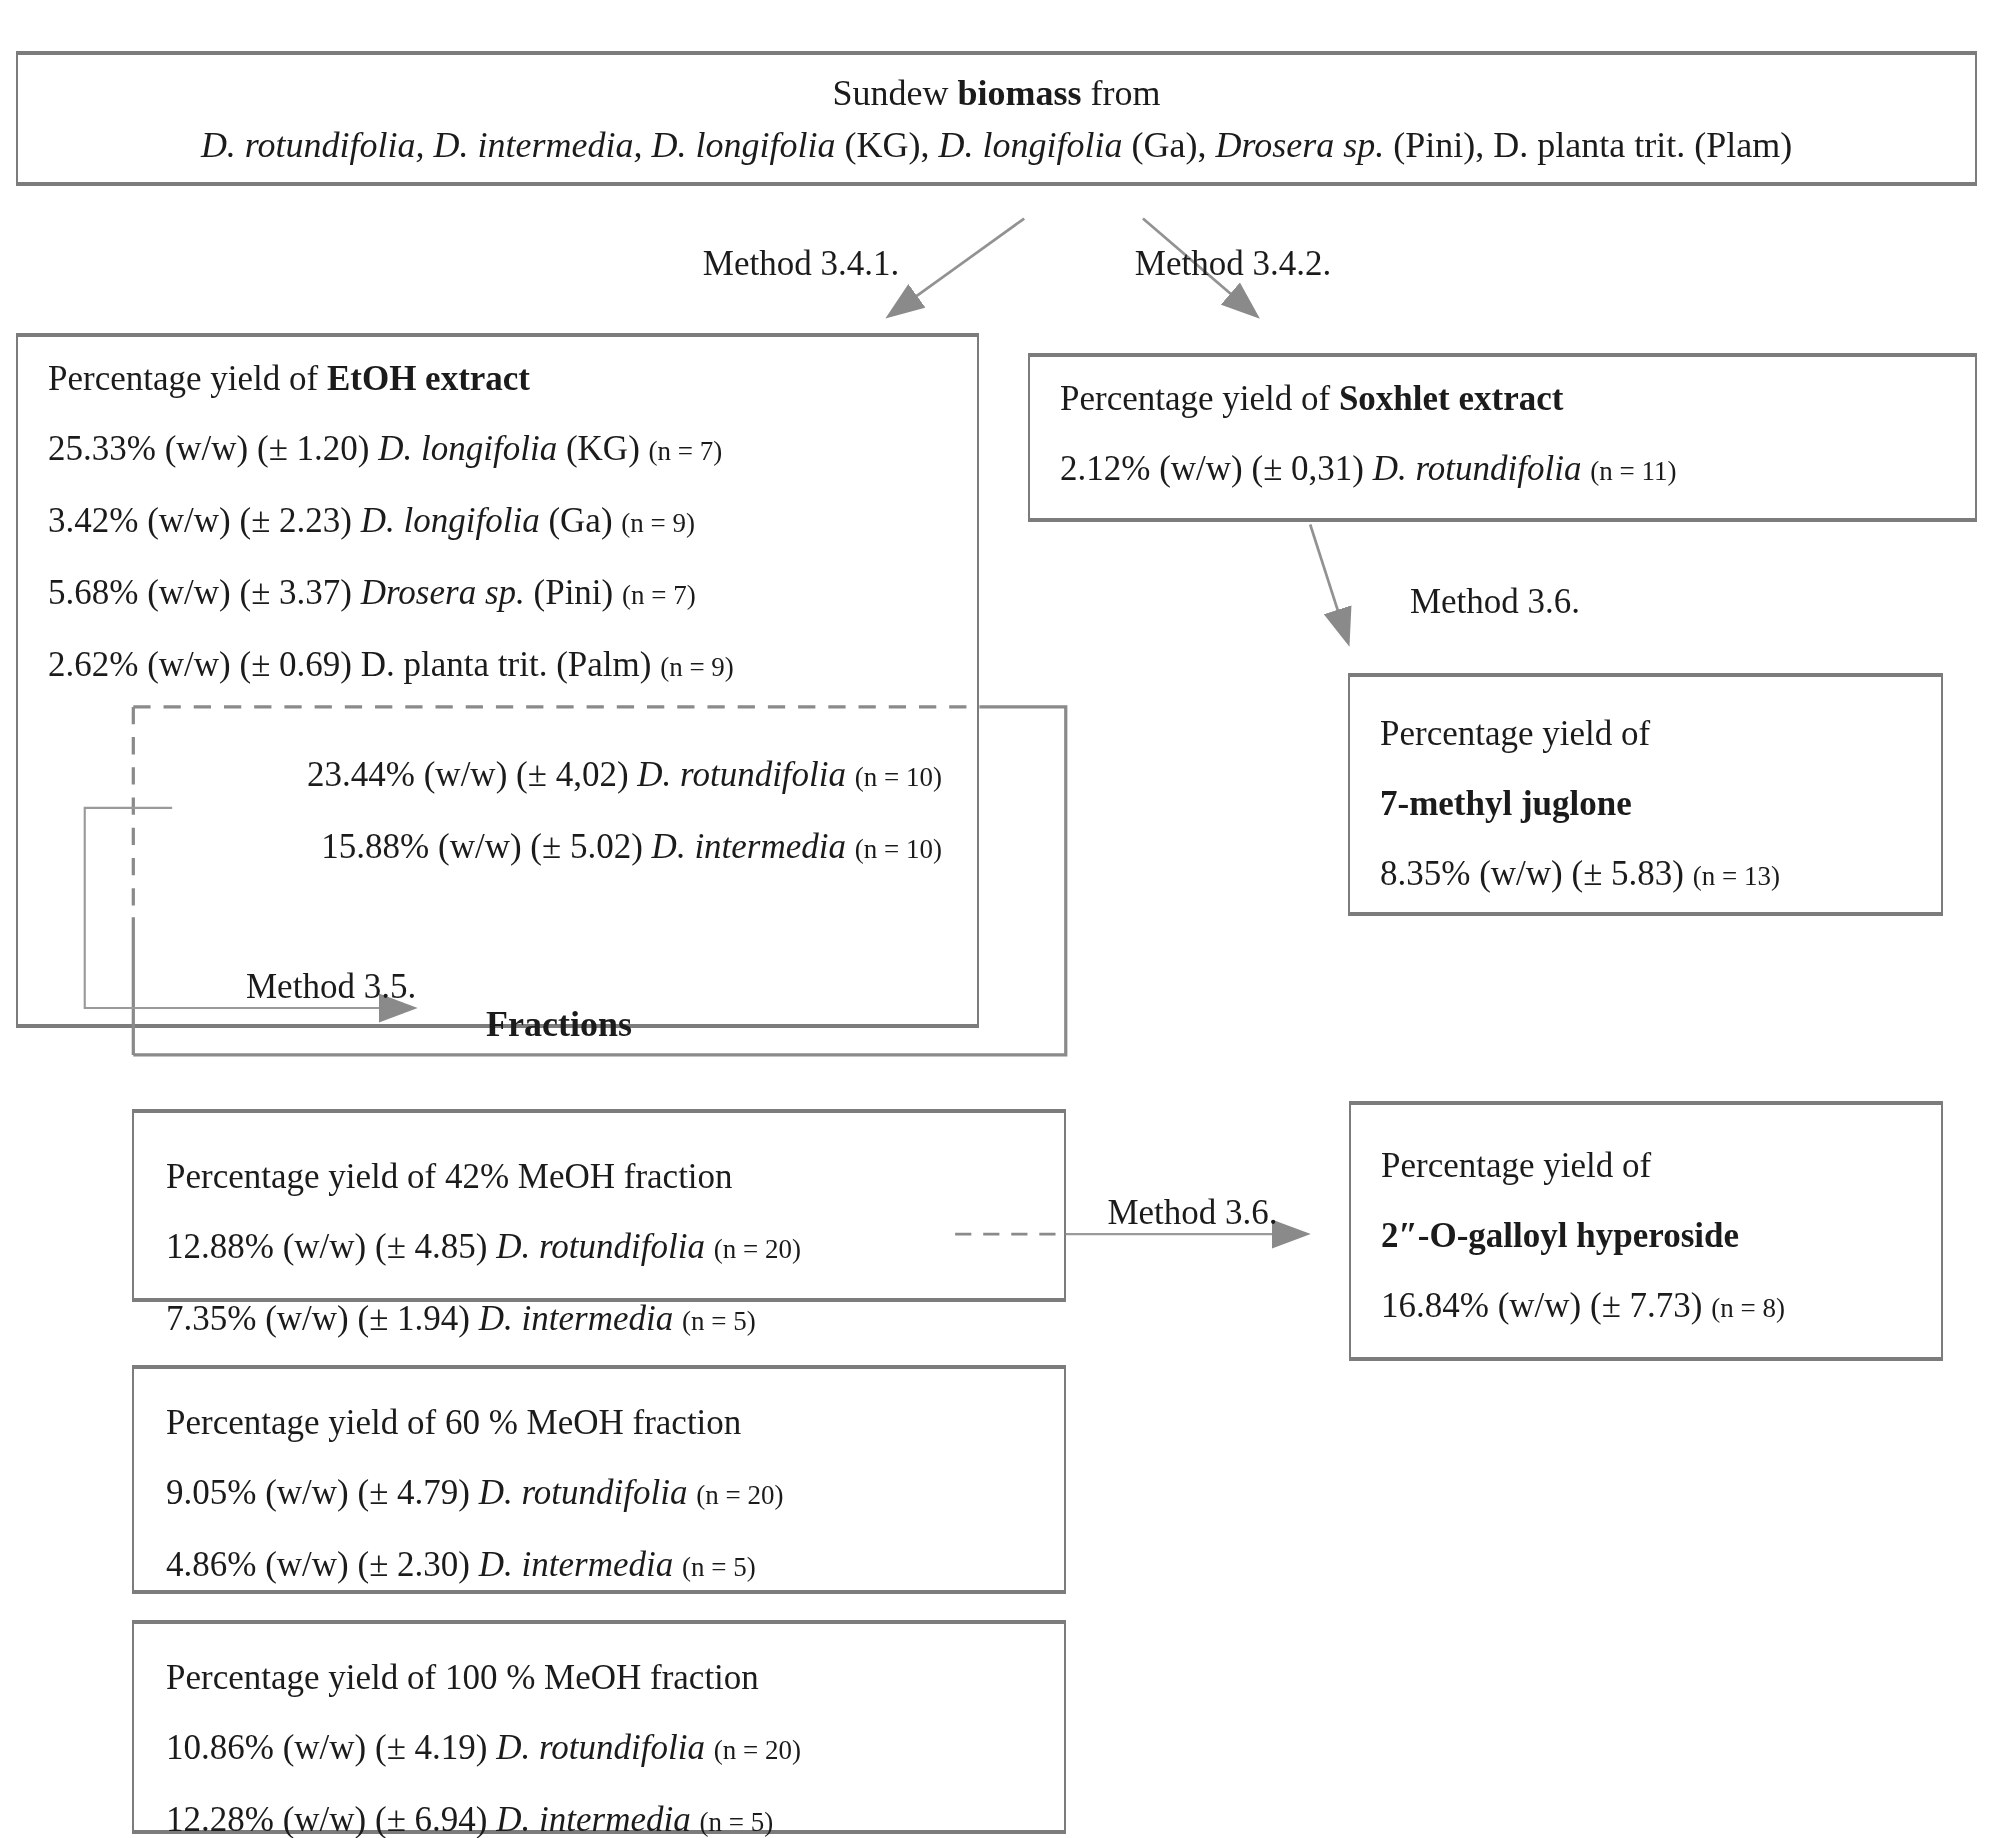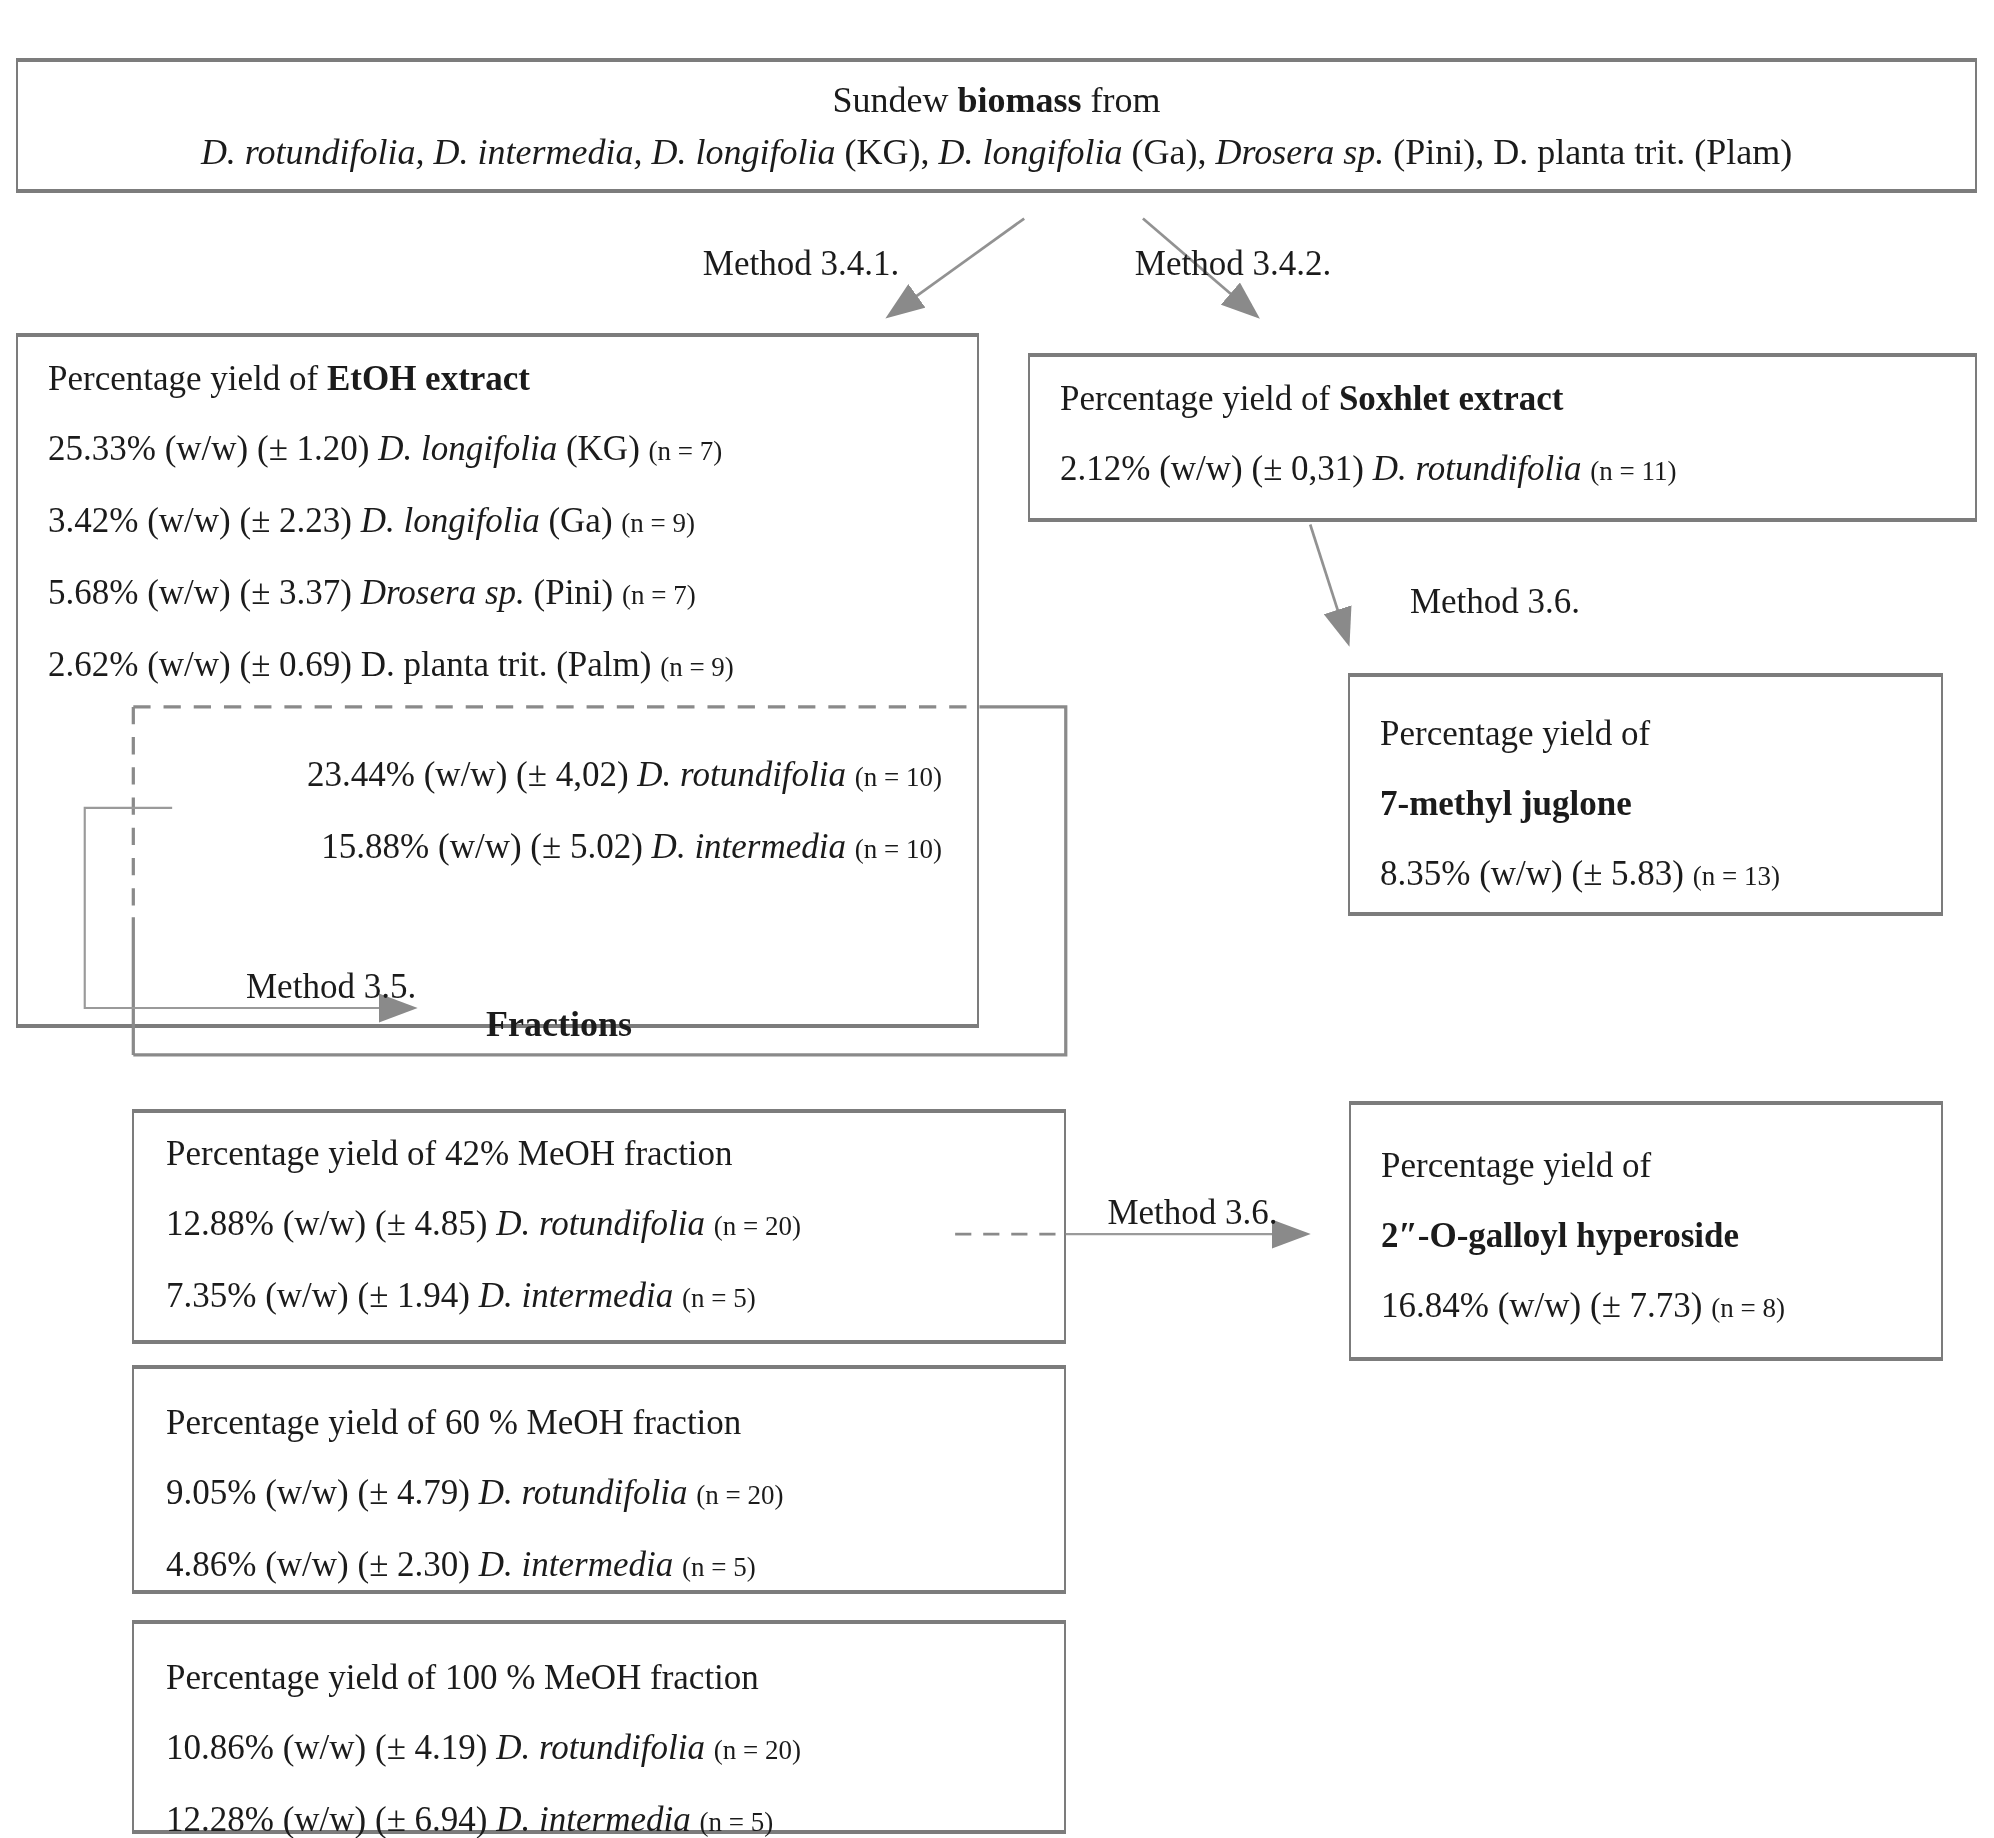--- a/index.html
+++ b/index.html
@@ -8,28 +8,28 @@
   .overlay{position:absolute;left:0;top:0;width:1995px;height:1839px;z-index:5;pointer-events:none;}
   .box{position:absolute;box-sizing:border-box;background:#ffffff;z-index:2;
        border:solid #7c7c7c;border-width:4.3px 2.2px;}
   .line{line-height:70px;white-space:nowrap;font-size:35px;}
   .seg-r{font-style:normal;}
   .seg-b{font-weight:700;}
   .seg-i{font-style:italic;}
   .seg-n{font-size:27px;}
   .center{text-align:center;}
   .label{position:absolute;z-index:6;font-size:35px;white-space:nowrap;}
-  #top-box{left:16px;top:58px;width:1961px;height:135px;border-width:4.9px 2.2px;
+  #top-box{left:16px;top:51px;width:1961px;height:135px;border-width:4.9px 2.2px;
            display:flex;flex-direction:column;justify-content:center;align-items:center;}
   #top-box .line{line-height:52px;font-size:36px;}
   #etoh-box{left:16px;top:333px;width:963px;height:695px;padding:6.5px 0 0 30px;}
   #soxhlet-box{left:1028px;top:333px;width:949px;height:169px;padding:6.5px 0 0 30px;margin-top:20px;}
   #juglone-box{left:1348px;top:673px;width:595px;height:243px;padding:21.6px 0 0 30px;}
   #galloyl-box{left:1349px;top:1101px;width:594px;height:260px;padding:26px 0 0 30px;}
-  #meoh42-box{left:132px;top:1109px;width:934px;height:235px;padding:6px 0 0 32px;}
+  #meoh42-box{left:132px;top:1109px;width:934px;height:193px;padding:29px 0 0 32px;}
   #meoh60-box{left:132px;top:1365px;width:934px;height:229px;padding:19px 0 0 32px;}
   #meoh100-box{left:132px;top:1620px;width:934px;height:214px;padding:19px 0 16px 32px;}
   #fraction-rows{position:absolute;left:216px;top:740px;width:726px;text-align:right;z-index:6;}
   #lbl-method-341{left:677px;top:244px;width:248px;text-align:center;}
   #lbl-method-342{left:1109px;top:244px;width:248px;text-align:center;}
   #lbl-method-36-upper{left:1371px;top:582px;width:248px;text-align:center;}
   #lbl-method-35{left:246px;top:968px;width:227px;text-align:left;line-height:38px;}
   #lbl-fractions{left:486px;top:1003px;font-weight:700;font-size:36px;}
   #lbl-method-36-lower{left:1071px;top:1194px;width:243px;text-align:center;line-height:38px;}
 </style>

